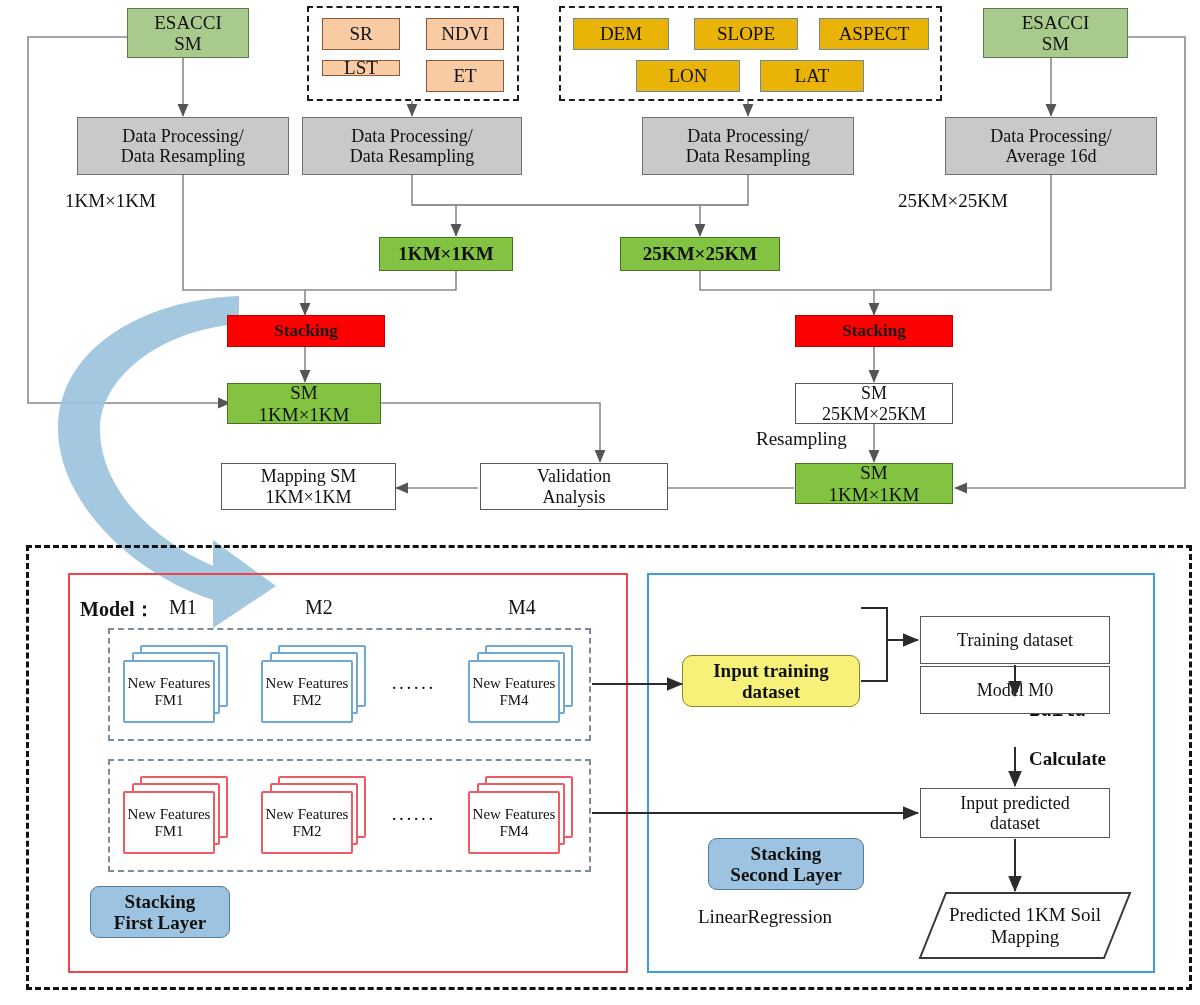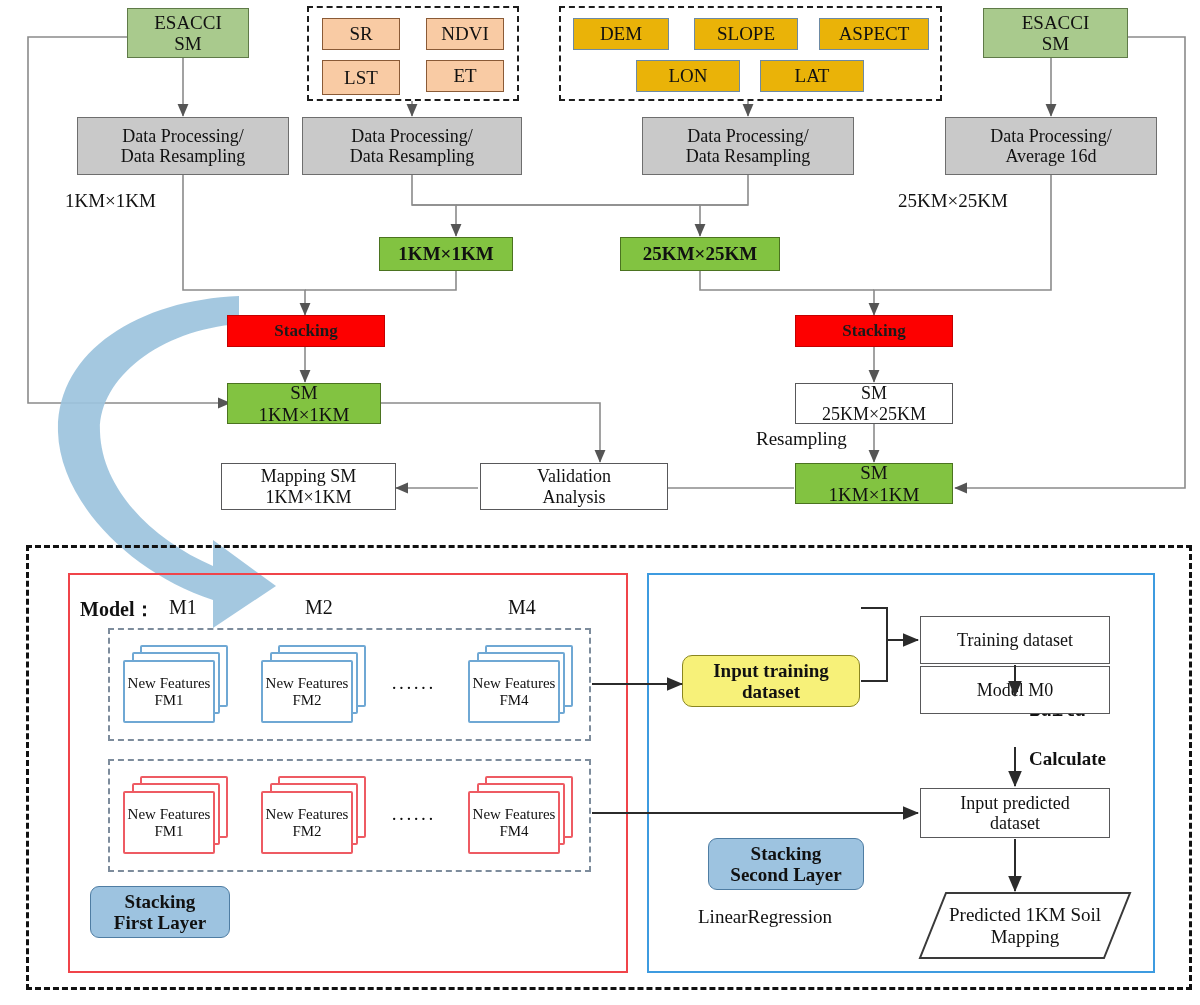--- a/index.html
+++ b/index.html
@@ -135,21 +135,21 @@
     </span>
   </div>
 
   <div class="dashgroup" style="left:299px;top:6px;width:212px;height:95px;"></div>
   <div class="node n-peach" style="left:314px;top:18px;width:78px;height:32px;">
     <span>SR</span>
   </div>
   <div class="node n-peach" style="left:418px;top:18px;width:78px;height:32px;">
     <span>NDVI</span>
   </div>
-  <div class="node n-peach" style="left:314px;top:60px;width:78px;height:35px;">
+  <div class="node n-peach" style="left:314px;top:60px;width:78px;height:16px;">
     <span>LST</span>
   </div>
   <div class="node n-peach" style="left:418px;top:60px;width:78px;height:32px;">
     <span>ET</span>
   </div>
 
   <div class="dashgroup" style="left:551px;top:6px;width:383px;height:95px;"></div>
   <div class="node n-blue" style="left:565px;top:18px;width:96px;height:32px;">
     <span>DEM</span>
   </div>

